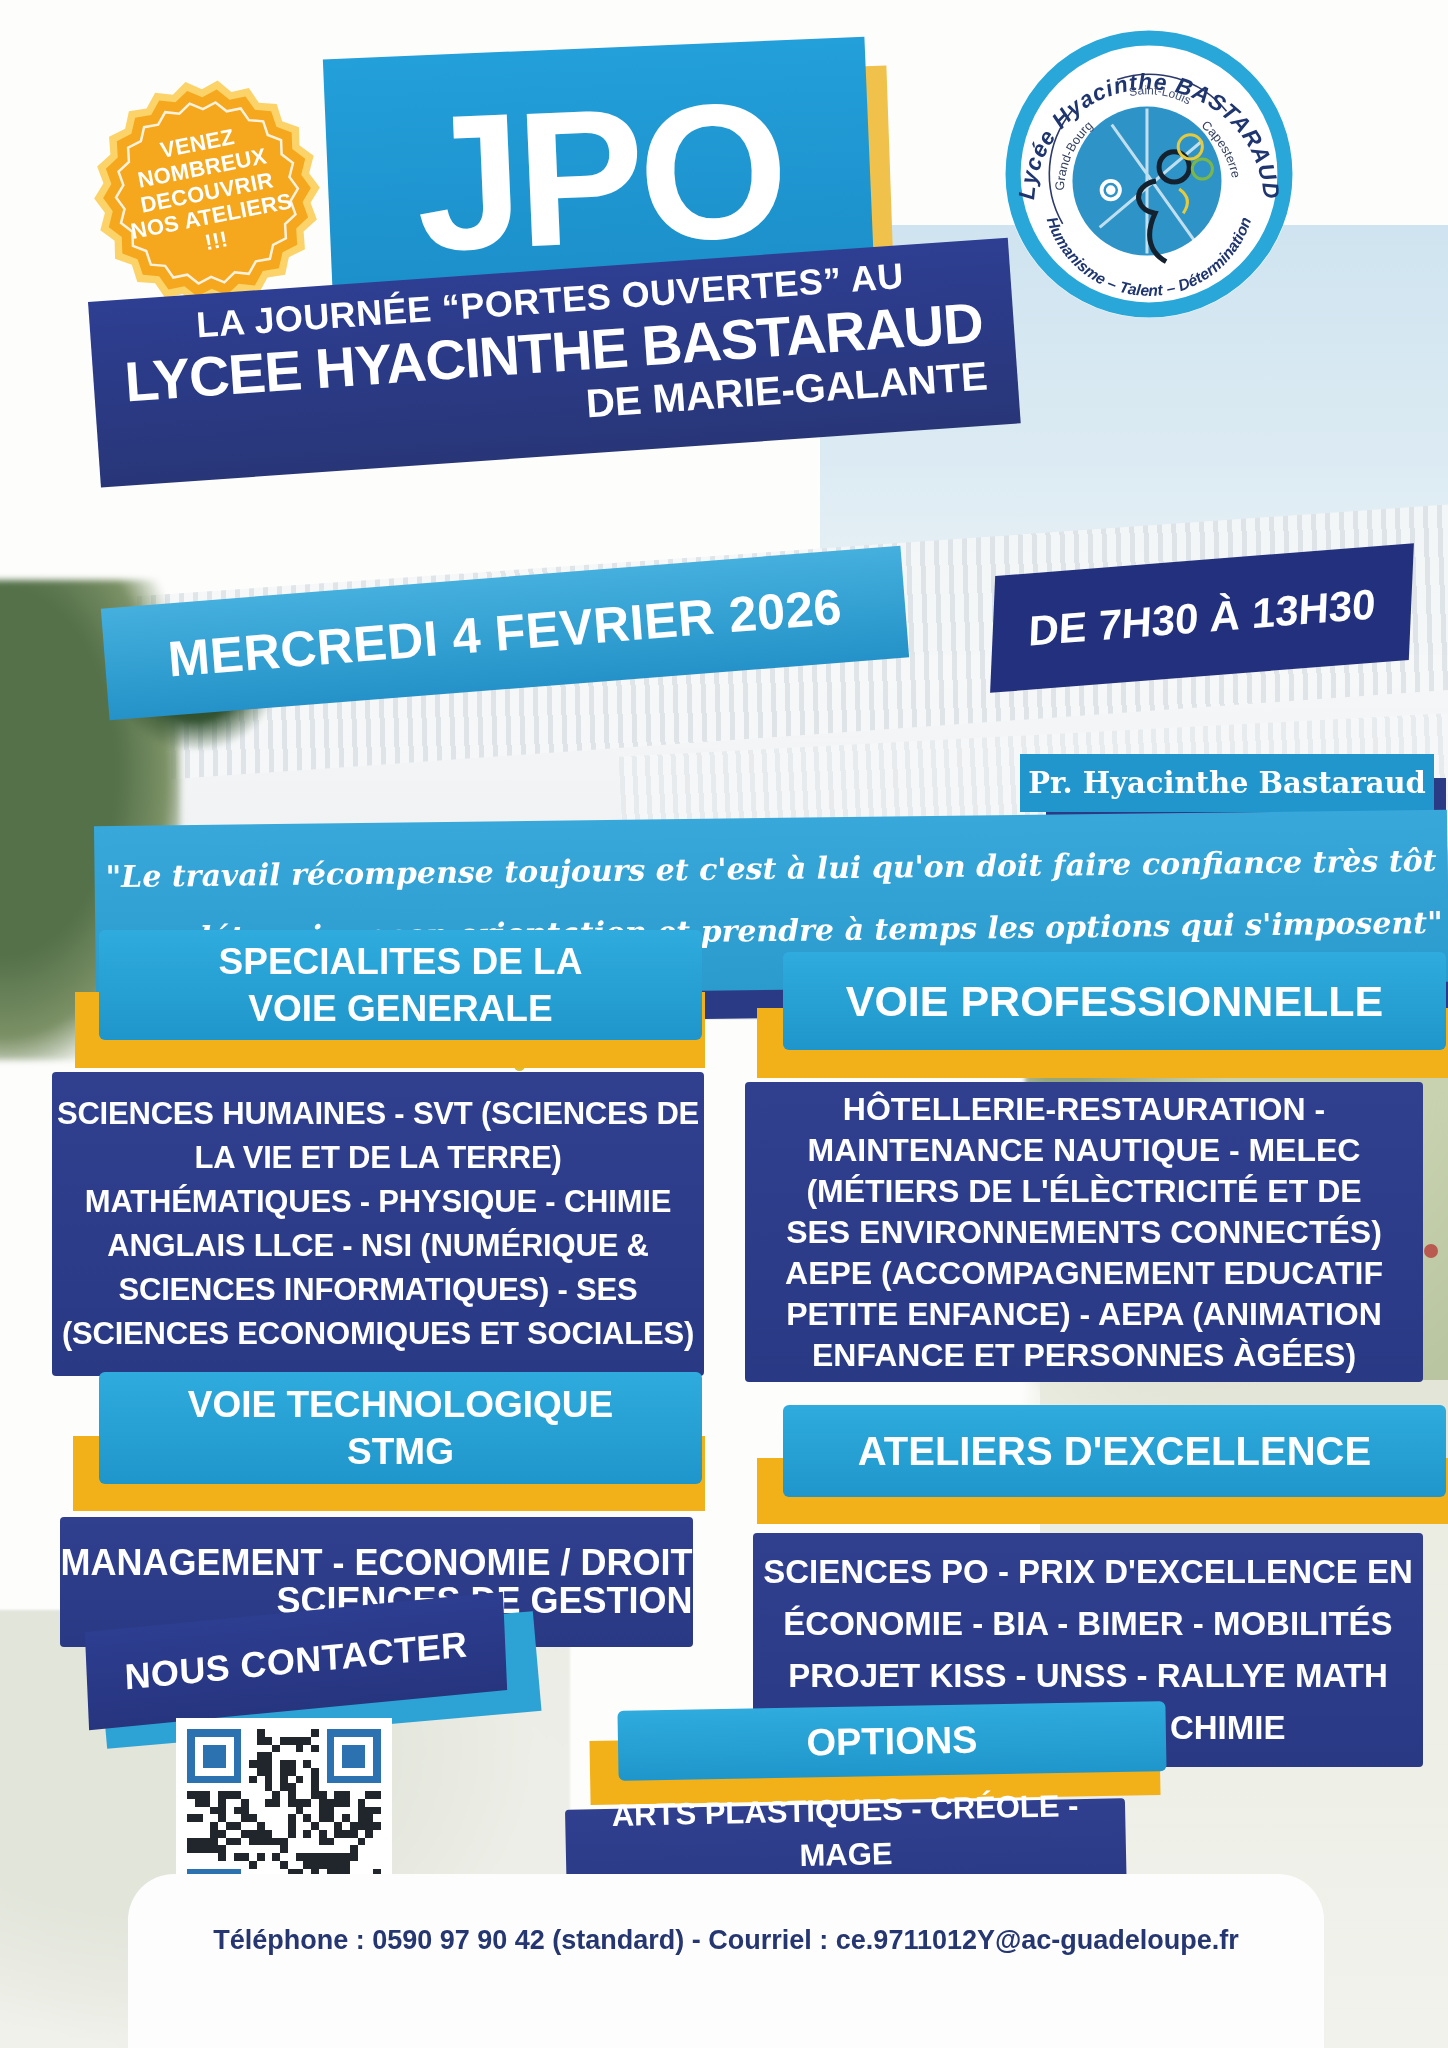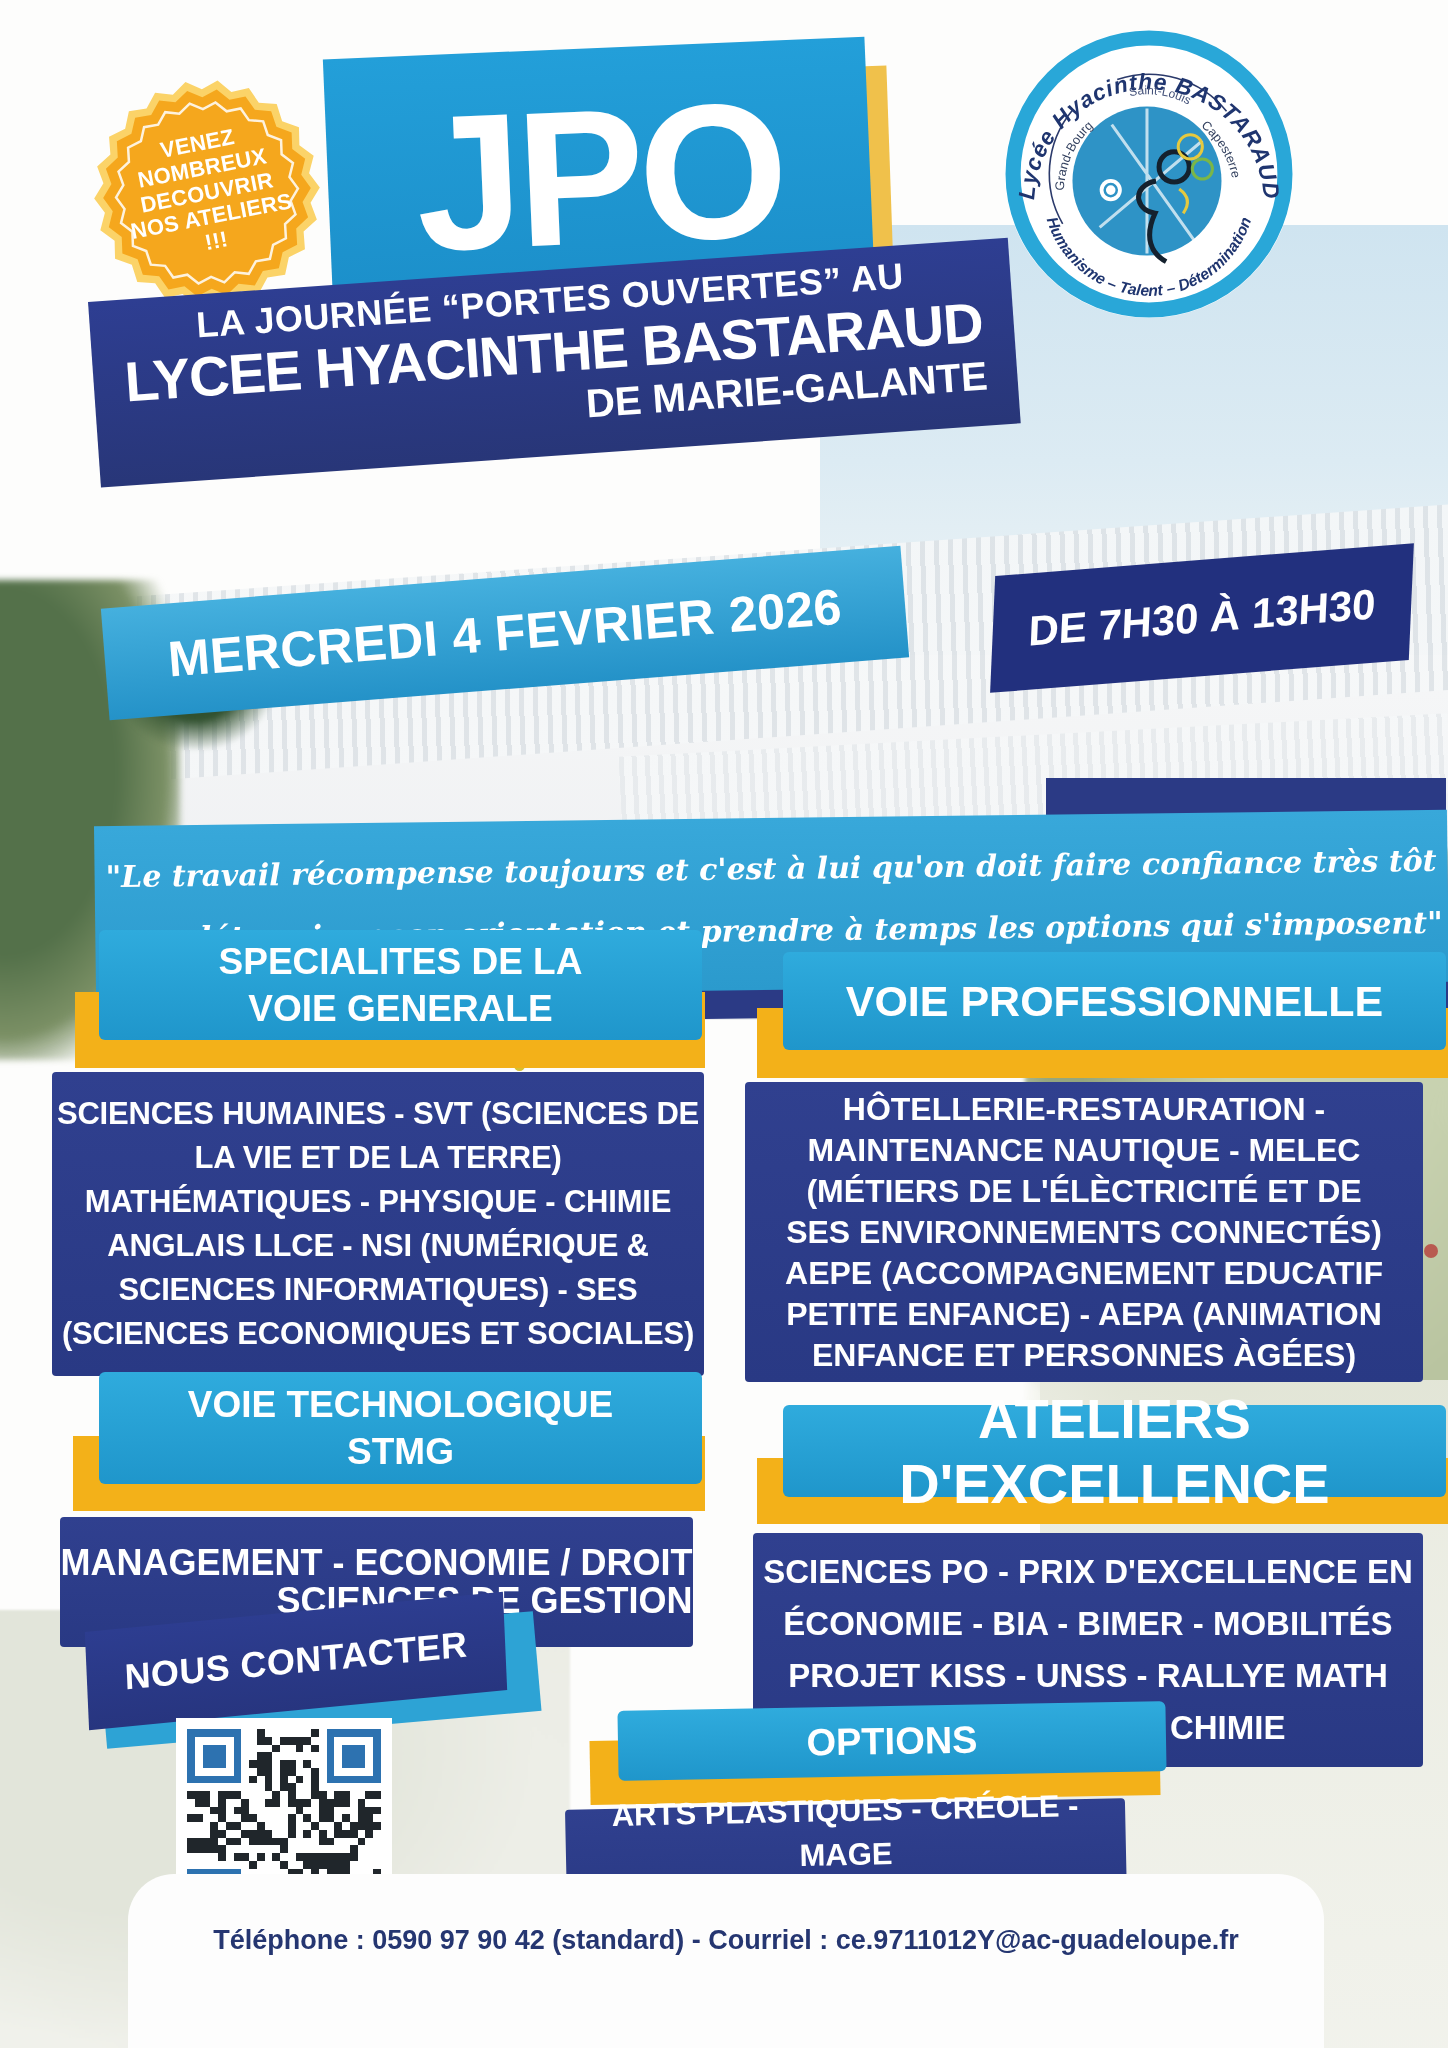--- a/index.html
+++ b/index.html
@@ -93,21 +93,21 @@
   .b-vg{left:52px;top:1072px;width:652px;height:304px;font-size:31px;line-height:44px;letter-spacing:-.2px;}
 
   .h-vp{left:783px;top:952px;width:663px;height:98px;font-size:43px;}
   .a-vp{left:757px;top:1008px;width:691px;height:70px;}
   .b-vp{left:745px;top:1082px;width:678px;height:300px;font-size:32px;line-height:41px;}
 
   .h-vt{left:99px;top:1372px;width:603px;height:112px;font-size:37px;line-height:47px;}
   .a-vt{left:73px;top:1436px;width:632px;height:75px;}
   .b-vt{left:60px;top:1517px;width:633px;height:130px;font-size:36px;line-height:38px;text-align:right;}
 
-  .h-ae{left:783px;top:1405px;width:663px;height:92px;font-size:56px;}
+  .h-ae{left:783px;top:1405px;width:663px;height:92px;font-size:40px;}
   .a-ae{left:757px;top:1458px;width:691px;height:66px;}
   .b-ae{left:753px;top:1533px;width:670px;height:234px;font-size:33px;line-height:52px;}
 
   .h-op{left:618px;top:1706px;width:548px;height:70px;font-size:38px;transform:rotate(-1deg);}
   .a-op{left:590px;top:1736px;width:570px;height:64px;transform:rotate(-1deg);}
   .b-op{left:566px;top:1804px;width:560px;height:102px;font-size:31px;line-height:44px;transform:rotate(-1.2deg);}
 
   
   .contact-cyan{left:102px;top:1630px;width:436px;height:100px;background:#2da3d5;transform:rotate(-5deg);}
   .contact-banner{left:86px;top:1612px;width:420px;height:98px;transform:rotate(-5.5deg) skewX(-3deg);
@@ -204,20 +204,21 @@
   <div class="abs title-banner">
     <div class="title-l1">LA JOURNÉE “PORTES OUVERTES” AU</div>
     <div class="title-l2">LYCEE HYACINTHE BASTARAUD</div>
     <div class="title-l3">DE MARIE-GALANTE</div>
   </div>
 
   <div class="abs date-banner">MERCREDI 4 FEVRIER 2026</div>
   <div class="abs time-banner">DE 7H30 À 13H30</div>
 
   <div class="abs attr-shadow"></div>
+  <div class="abs attr-strip">Pr. Hyacinthe Bastaraud</div>
   <div class="abs quote-shadow"></div>
   <div class="abs quote-band ml">"Le travail récompense toujours et c'est à lui qu'on doit faire confiance très tôt
 pour déterminer son orientation et prendre à temps les options qui s'imposent"</div>
 
   <div class="abs accent a-vg"></div>
   <div class="abs sec-h h-vg ml">SPECIALITES DE LA
 VOIE GENERALE</div>
   <div class="abs sec-b b-vg ml">SCIENCES HUMAINES - SVT (SCIENCES DE
 LA VIE ET DE LA TERRE)
 MATHÉMATIQUES - PHYSIQUE - CHIMIE

